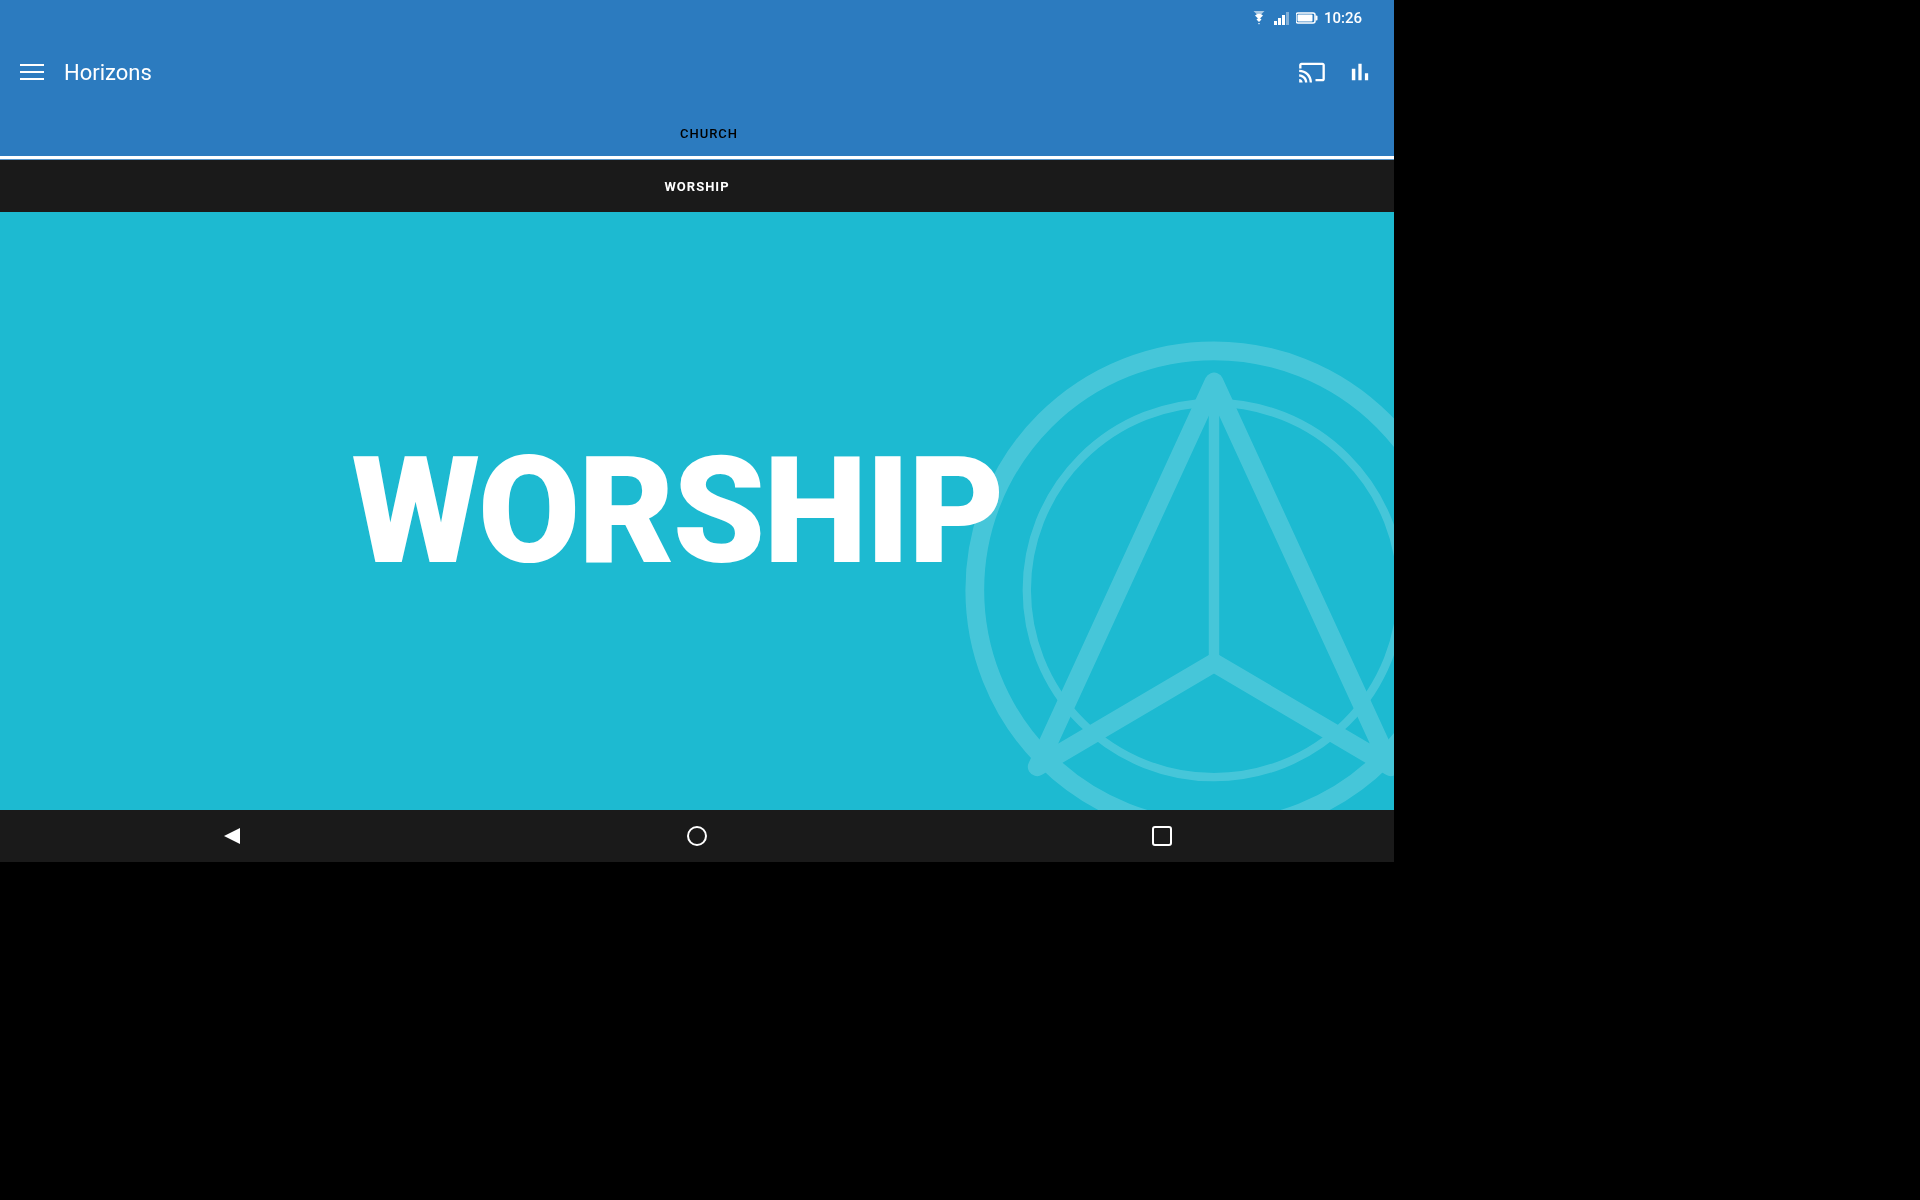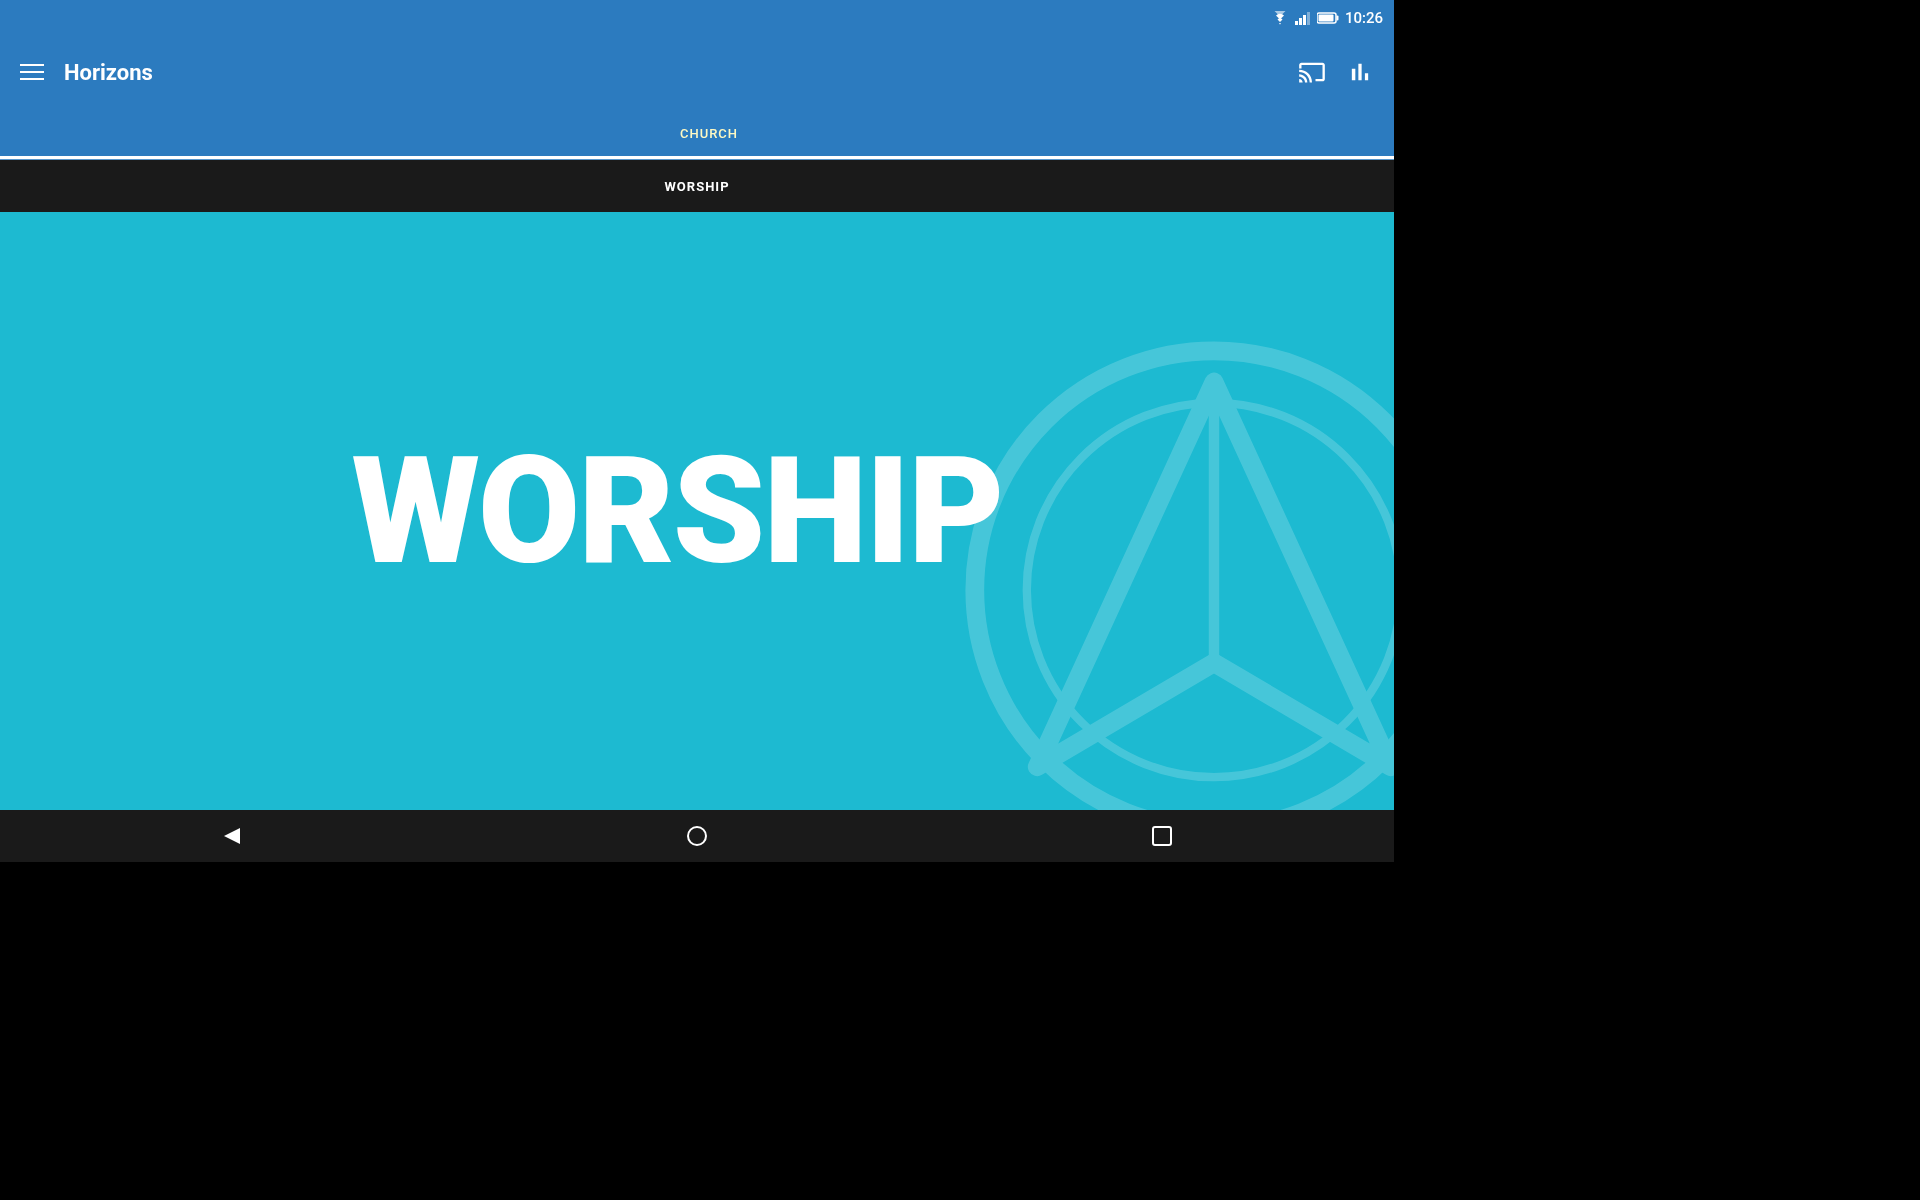--- a/index.html
+++ b/index.html
@@ -12,21 +12,21 @@
     }
 
     
     .status-bar {
       width: 100%;
       height: 36px;
       background: #2c7bbf;
       display: flex;
       align-items: center;
       justify-content: flex-end;
-      padding: 0 11px;
+      padding: 0 32px;
       gap: 8px;
     }
     .status-icons {
       display: flex;
       align-items: center;
       gap: 6px;
     }
     .status-time {
       color: white;
       font-size: 15px;
@@ -54,21 +54,21 @@
     }
     .menu-icon span {
       display: block;
       width: 24px;
       height: 2px;
       background: white;
     }
     .app-title {
       color: white;
       font-size: 22px;
-      font-weight: 700;
+      font-weight: 400;
       flex: 1;
     }
     .app-bar-actions {
       display: flex;
       gap: 20px;
       align-items: center;
     }
     .cast-icon, .chart-icon {
       color: white;
       width: 28px;
@@ -91,21 +91,21 @@
       justify-content: center;
       color: rgba(255,255,255,0.7);
       font-size: 13px;
       font-weight: 500;
       letter-spacing: 1px;
       text-transform: uppercase;
       cursor: pointer;
       position: relative;
     }
     .top-nav-item.active {
-      color: #fef9c3;
+      color: #000000;
       padding-left: 24px;
     }
     .top-nav-item.active::after {
       content: '';
       position: absolute;
       bottom: 0;
       left: 0;
       right: 0;
       height: 3px;
       background: white;

